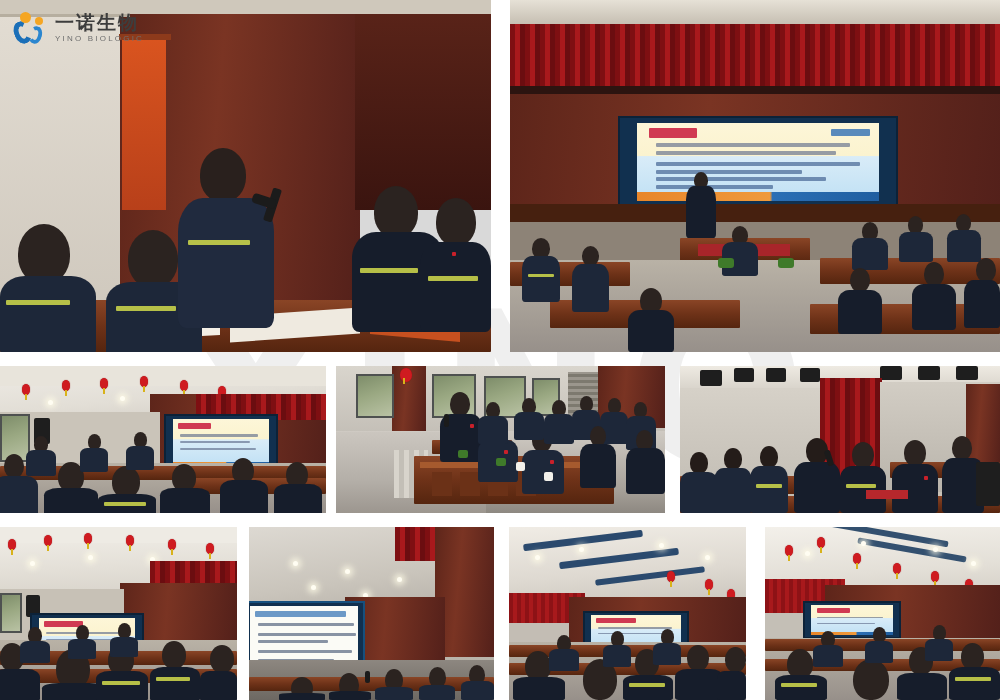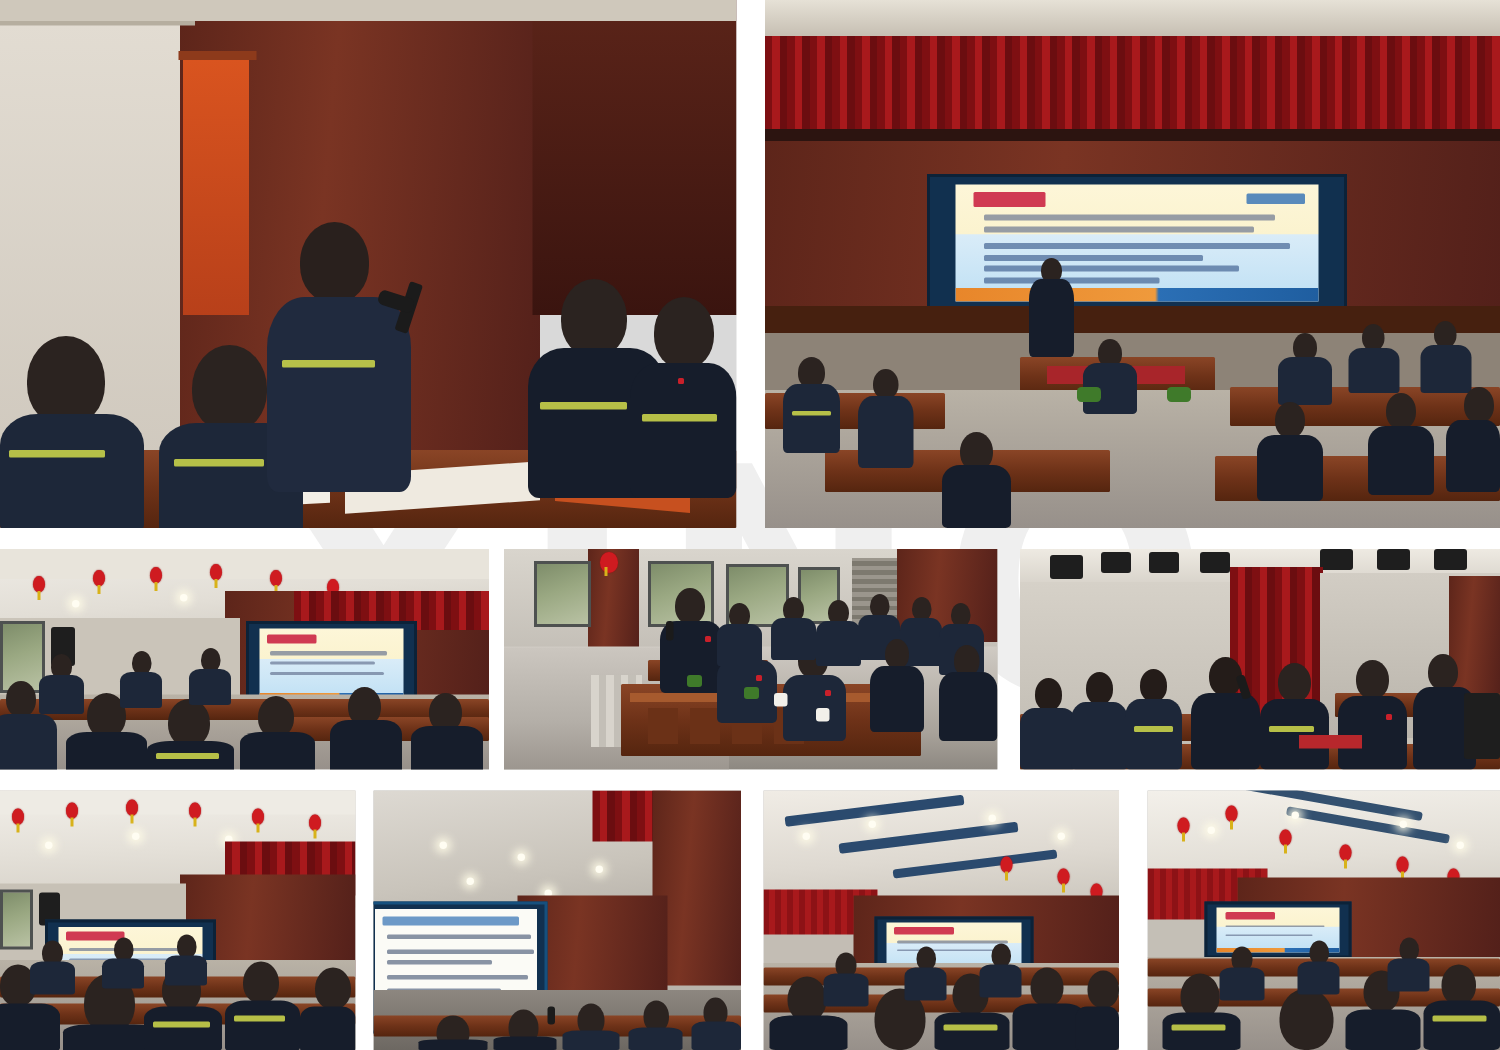--- a/index.html
+++ b/index.html
@@ -550,14 +550,26 @@
       <div class="hi" style="left:190px;top:150px;width:36px;height:4px;"></div>
       <div class="head" style="left:56px;top:104px;width:14px;height:17px;"></div>
       <div class="body navy" style="left:48px;top:118px;width:30px;height:22px;"></div>
       <div class="head" style="left:108px;top:100px;width:13px;height:16px;"></div>
       <div class="body navy" style="left:100px;top:114px;width:28px;height:22px;"></div>
       <div class="head" style="left:168px;top:98px;width:13px;height:16px;"></div>
       <div class="body navy" style="left:160px;top:112px;width:28px;height:22px;"></div>
     </div>
   </div>
 
+  <div class="logo">
+    <div class="mark">
+      <div class="bigc"></div>
+      <div class="smc"></div>
+      <div class="d1"></div>
+      <div class="d2"></div>
+    </div>
+    <div class="txt">
+      <div class="cn">一诺生物</div>
+      <div class="en">YINO BIOLOGIC</div>
+    </div>
+  </div>
 
 </div>
 
 </body></html>

